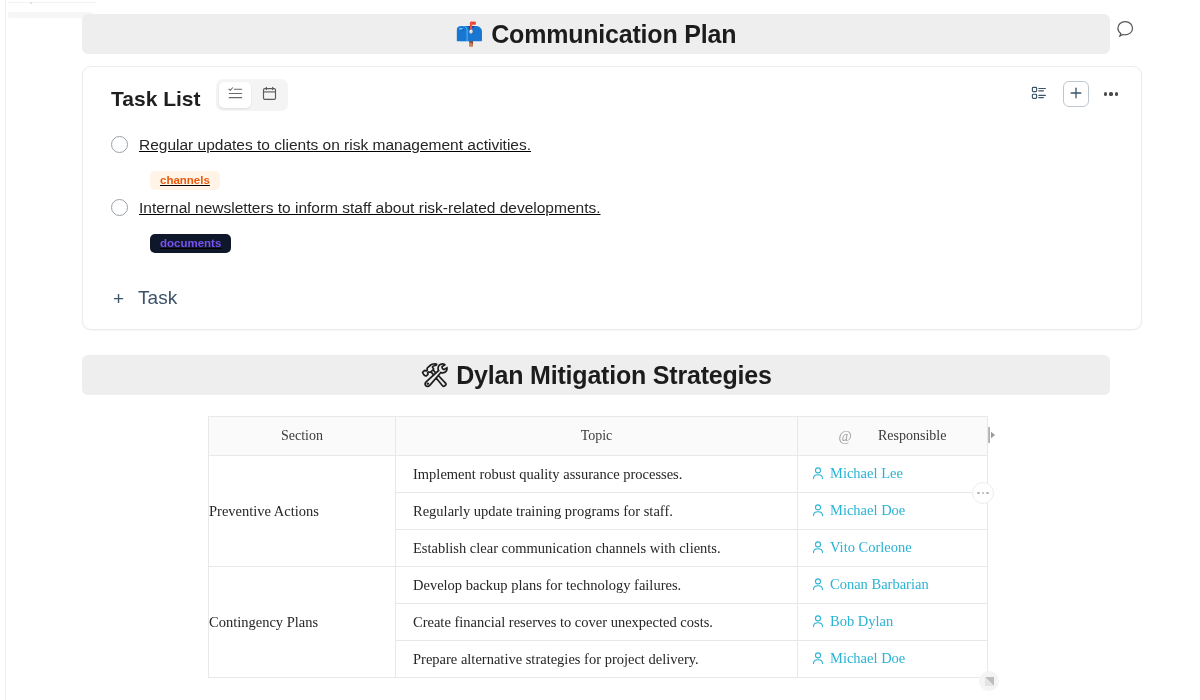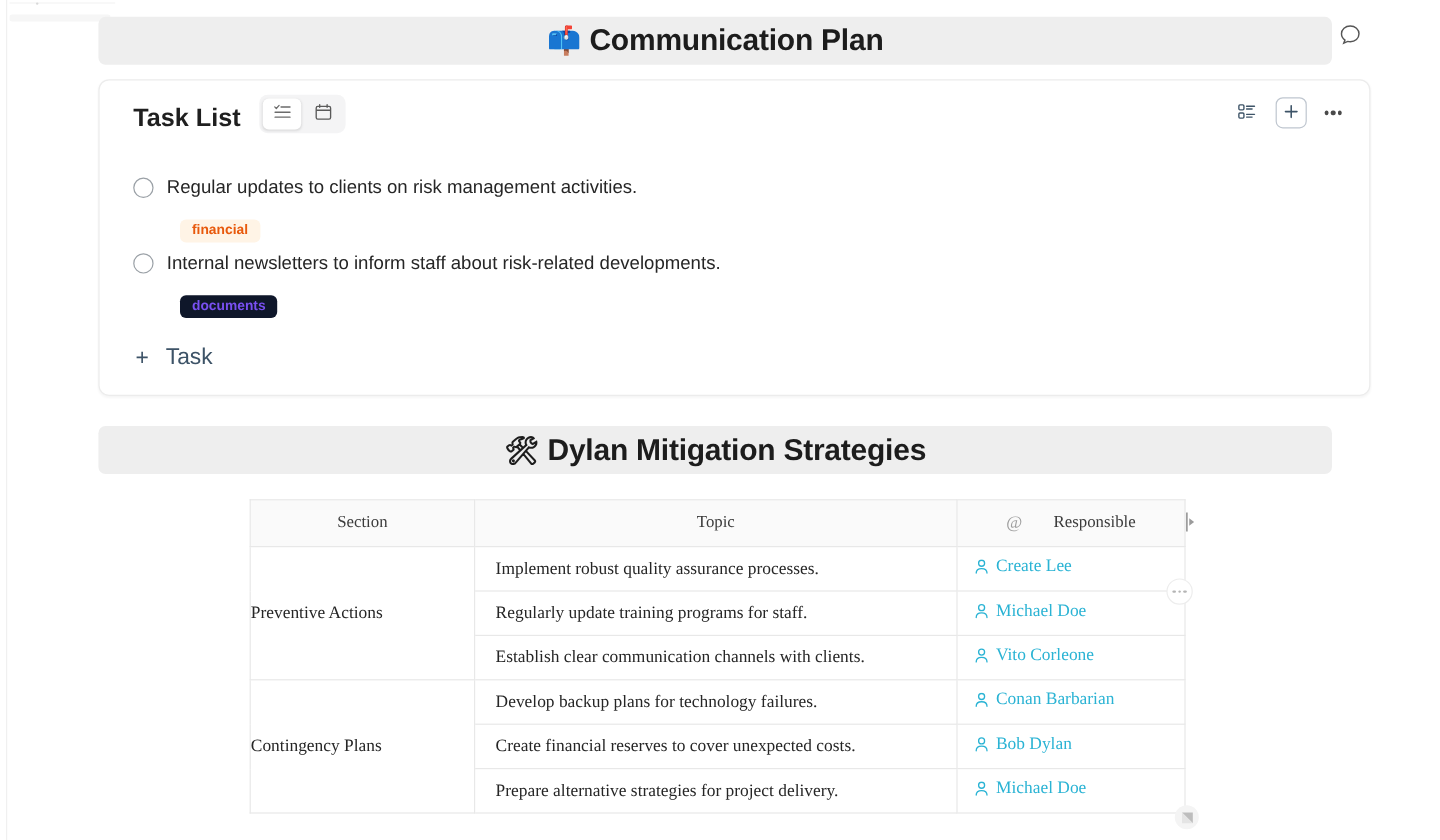--- a/index.html
+++ b/index.html
@@ -136,21 +136,21 @@
     display: flex; align-items: center; justify-content: center;
     gap: 2.5px;
     background: transparent; border: none; cursor: pointer; padding: 0;
   }
   .dots-btn i {
     width: 3.2px; height: 3.2px; border-radius: 50%;
     background: #4a4a4a; display: block;
   }
 
   
-  .task-list { position: absolute; left: 0; top: 78px; right: 0; }
+  .task-list { position: absolute; left: 0; top: 66px; right: 0; text-decoration: underline; }
   .task-row {
     display: flex;
     align-items: flex-start;
     gap: 11px;
     padding: 0 28px;
     height: 32px;
   }
   .task-check {
     width: 17px; height: 17px;
     border: 1.6px solid #9aa0a6;
@@ -358,21 +358,21 @@
       </div>
     </div>
 
     <div class="task-list">
 
       <div class="task-row">
         <span class="task-check"></span>
         <span class="task-text">Regular updates to clients on risk management activities.</span>
       </div>
       <div class="tag-line">
-        <span class="tag" id="tag-0" style="color: rgb(232, 89, 12); background: rgb(255, 244, 230);">financial</span>
+        <span class="tag" id="tag-0" style="color: rgb(232, 89, 12); background: rgb(255, 244, 230);">channels</span>
       </div>
 
       <div class="task-row">
         <span class="task-check"></span>
         <span class="task-text">Internal newsletters to inform staff about risk-related developments.</span>
       </div>
       <div class="tag-line">
         <span class="tag" id="tag-1" style="color: rgb(121, 80, 242); background: #0f172a;">documents</span>
       </div>
 
@@ -413,21 +413,21 @@
       <tbody>
         <tr>
           <td class="cell-section" rowspan="3">Preventive Actions</td>
           <td class="cell-topic">Implement robust quality assurance processes.</td>
           <td class="cell-resp">
             <span class="person">
               <svg class="person-ico" width="12" height="13" viewBox="0 0 12 13" aria-hidden="true">
                 <circle cx="6" cy="3.4" r="2.5" fill="none" stroke="#2ab3d4" stroke-width="1.1"></circle>
                 <path d="M1.5 11.6c0-2.4 2-3.8 4.5-3.8s4.5 1.4 4.5 3.8" fill="none" stroke="#2ab3d4" stroke-width="1.1" stroke-linecap="round"></path>
               </svg>
-              <span>Create Lee</span>
+              <span>Michael Lee</span>
             </span>
           </td>
         </tr>
         <tr>
           <td class="cell-topic">Regularly update training programs for staff.</td>
           <td class="cell-resp">
             <span class="person">
               <svg class="person-ico" width="12" height="13" viewBox="0 0 12 13" aria-hidden="true">
                 <circle cx="6" cy="3.4" r="2.5" fill="none" stroke="#2ab3d4" stroke-width="1.1"></circle>
                 <path d="M1.5 11.6c0-2.4 2-3.8 4.5-3.8s4.5 1.4 4.5 3.8" fill="none" stroke="#2ab3d4" stroke-width="1.1" stroke-linecap="round"></path>

